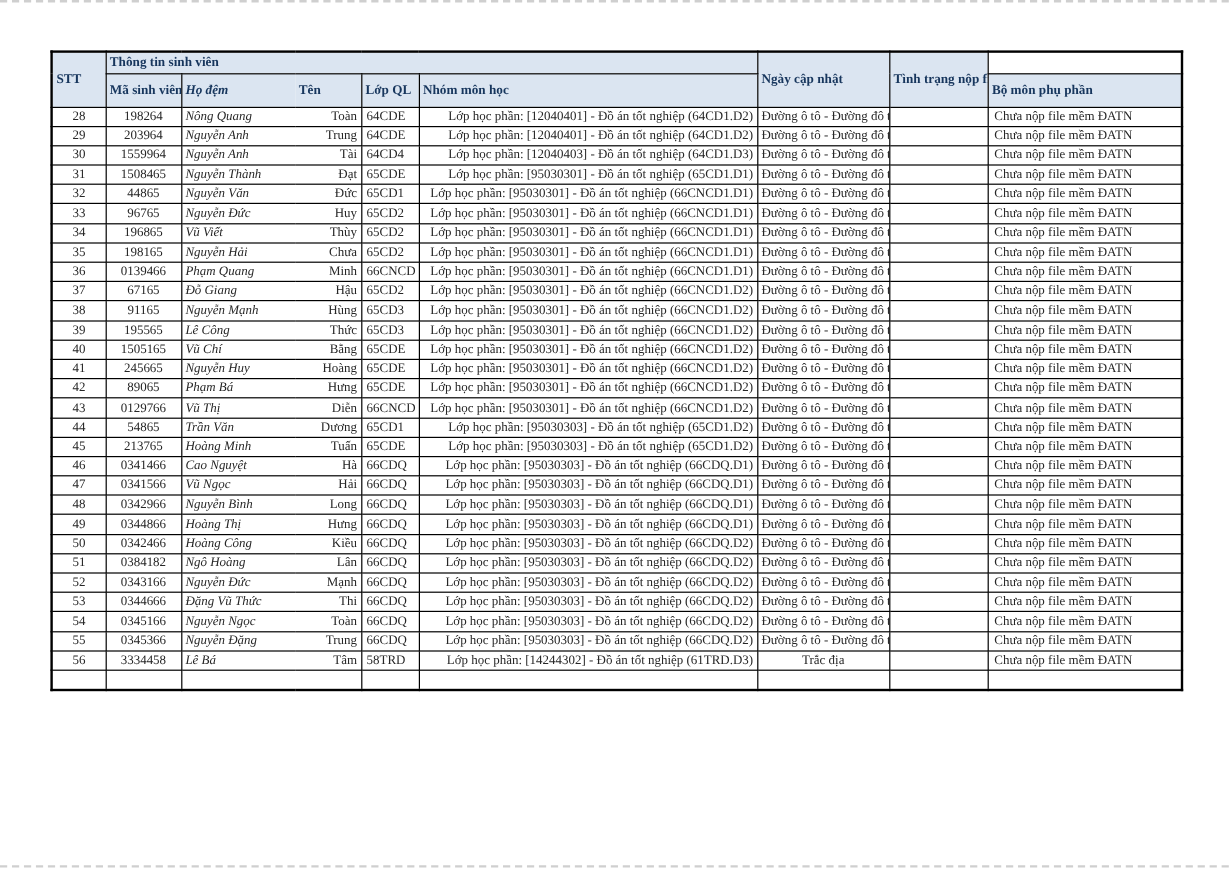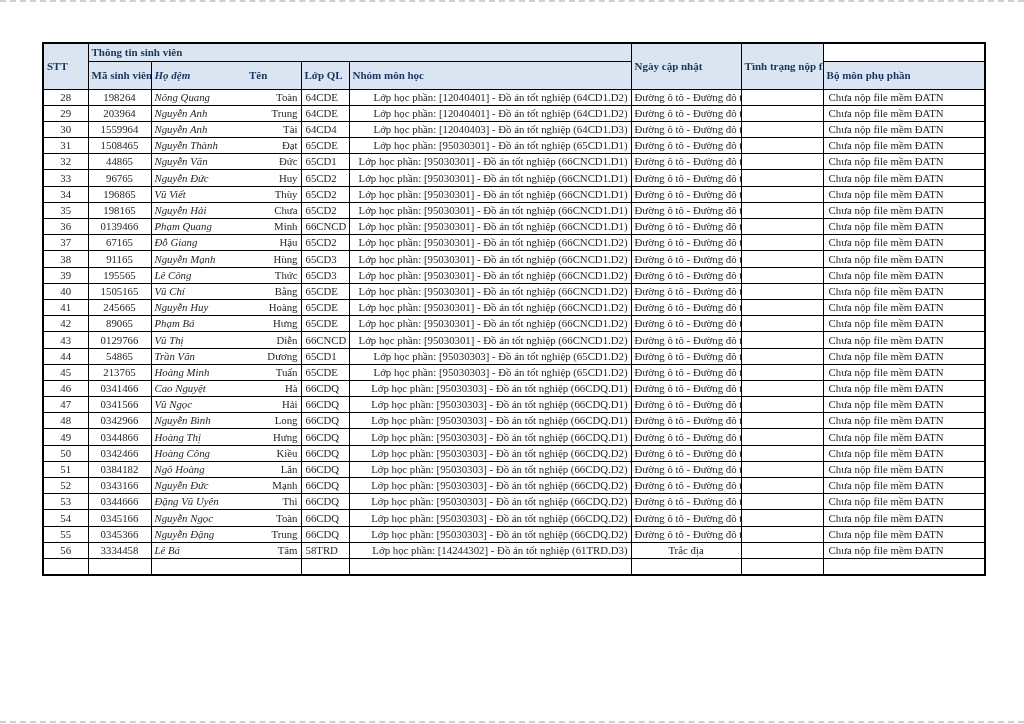--- a/index.html
+++ b/index.html
@@ -354,21 +354,21 @@
         <td class="c-ten nb-l">Mạnh</td>
         <td class="c-lop">66CDQ</td>
         <td class="c-nhom">Lớp học phần: [95030303] - Đồ án tốt nghiệp (66CDQ.D2)</td>
         <td class="c-bomon">Đường ô tô - Đường đô thị</td>
         <td class="c-ngay"></td>
         <td class="c-tinhtrang">Chưa nộp file mềm ĐATN</td>
       </tr>
       <tr>
         <td class="c-stt">53</td>
         <td class="c-ma">0344666</td>
-        <td class="c-hodem nb-r">Đặng Vũ Uyên</td>
+        <td class="c-hodem nb-r">Đặng Vũ Thức</td>
         <td class="c-ten nb-l">Thi</td>
         <td class="c-lop">66CDQ</td>
         <td class="c-nhom">Lớp học phần: [95030303] - Đồ án tốt nghiệp (66CDQ.D2)</td>
         <td class="c-bomon">Đường ô tô - Đường đô thị</td>
         <td class="c-ngay"></td>
         <td class="c-tinhtrang">Chưa nộp file mềm ĐATN</td>
       </tr>
       <tr>
         <td class="c-stt">54</td>
         <td class="c-ma">0345166</td>

